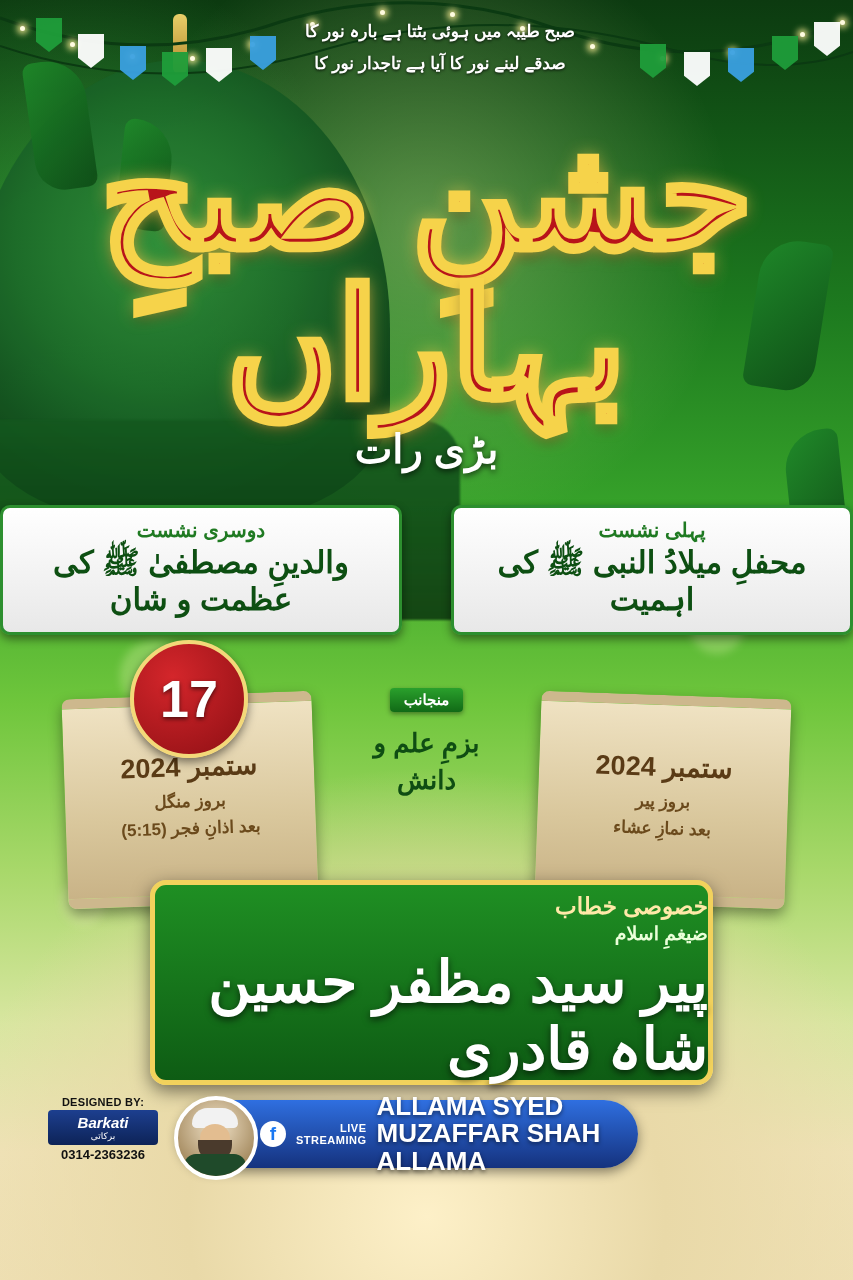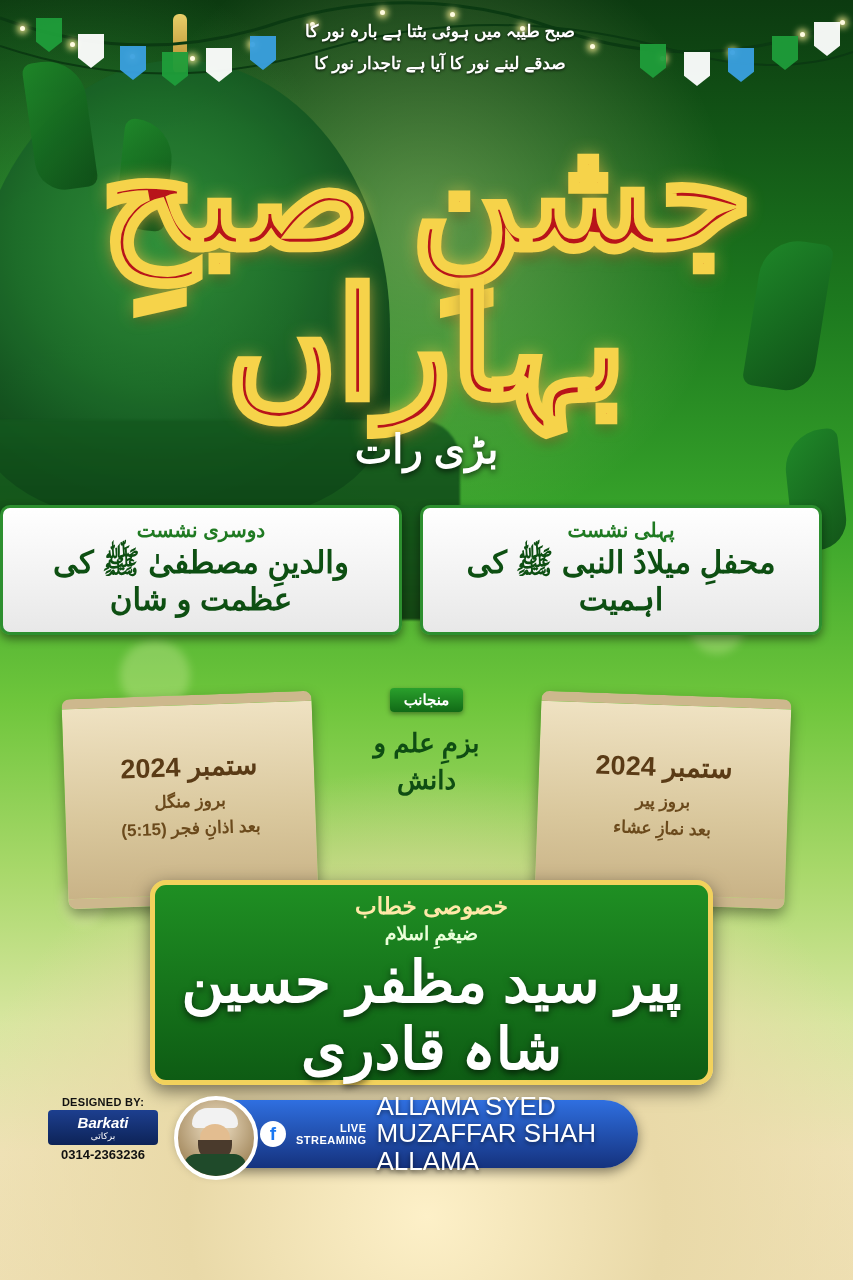--- a/index.html
+++ b/index.html
@@ -53,21 +53,21 @@
     color:#b8141a;
     -webkit-text-stroke:6px #f6d34a;
     text-shadow:0 0 18px rgba(255,215,80,.9), 0 6px 14px rgba(0,0,0,.55);
     letter-spacing:-8px;
   }
   .title-small{
     margin-top:6px;direction:rtl;font-size:40px;font-weight:bold;color:#ffffff;
     text-shadow:0 2px 6px rgba(0,0,0,.75);
   }
   
-  .sessions{position:absolute;top:505px;left:0;width:853px;display:flex;justify-content:flex-start;gap:18px;}
+  .sessions{position:absolute;top:505px;left:0;width:853px;display:flex;justify-content:space-between;gap:18px;}
   .sess{
     width:380px;border-radius:10px;padding:10px 8px 14px;text-align:center;direction:rtl;
     background:linear-gradient(180deg,#ffffff,#e8e8e8);
     border:3px solid #2d8f2f;box-shadow:0 4px 10px rgba(0,0,0,.45);
   }
   .sess .lbl{
     display:block;font-size:20px;font-weight:bold;color:#1f7a22;margin-bottom:2px;
   }
   .sess .txt{display:block;font-size:31px;font-weight:bold;color:#0d4f12;line-height:1.2;}
   
@@ -100,21 +100,21 @@
     font-size:15px;font-weight:bold;padding:3px 14px;border-radius:4px;box-shadow:0 2px 5px rgba(0,0,0,.4);
   }
   .mid-banner .m1{margin-top:16px;font-size:26px;font-weight:bold;color:#0f4d13;}
   .mid-banner .m2{margin-top:6px;font-size:26px;font-weight:bold;color:#0f4d13;}
   
   .speaker{
     position:absolute;top:880px;left:150px;width:553px;height:195px;
     background:linear-gradient(180deg,#1f8f23,#0e5c14);
     border:5px solid #f2d25c;border-radius:16px;
     box-shadow:0 6px 18px rgba(0,0,0,.5);
-    direction:rtl;text-align:center;
+    direction:rtl;text-align:right;
   }
   .speaker .khitab{margin-top:8px;font-size:23px;font-weight:bold;color:#ffe9a8;}
   .speaker .zeeghum{margin-top:2px;font-size:19px;font-weight:bold;color:#eaffd9;}
   .speaker .name{
     margin-top:4px;font-size:58px;font-weight:bold;color:#ffffff;line-height:1.15;
     text-shadow:0 3px 7px rgba(0,0,0,.6);
   }
   
   .designed{
     position:absolute;left:48px;top:1096px;width:110px;text-align:center;color:#111;
@@ -141,21 +141,21 @@
   .avatar .turban{position:absolute;left:14px;top:8px;width:46px;height:20px;border-radius:20px 20px 6px 6px;background:#f2f2f2;}
   .avatar .face{position:absolute;left:22px;top:24px;width:30px;height:28px;border-radius:50%;background:#e3bd90;}
   .avatar .beard{position:absolute;left:20px;top:40px;width:34px;height:22px;border-radius:0 0 18px 18px;background:#4a3a2c;}
   .avatar .body{position:absolute;left:6px;top:54px;width:62px;height:26px;border-radius:12px;background:#1f4a2a;}
   .fb{
     width:26px;height:26px;border-radius:50%;background:#ffffff;color:#1877f2;
     font-size:19px;font-weight:bold;display:flex;align-items:center;justify-content:center;flex:0 0 auto;
   }
   .livetag{font-size:11px;font-weight:bold;color:#fff;letter-spacing:.5px;line-height:1.1;text-align:right;}
   .speaker-name-en{
-    color:#fff;font-size:26px;font-weight:normal;line-height:1.05;text-align:left;
+    color:#fff;font-size:26px;font-weight:bold;line-height:1.05;text-align:left;
     text-shadow:0 2px 4px rgba(0,0,0,.5);
   }
   
   .footer{
     position:absolute;left:0;bottom:10px;width:853px;text-align:center;direction:rtl;
   }
   .footer .crest{
     display:block;margin:0 auto 2px;width:48px;height:34px;
     background:radial-gradient(circle at 50% 60%,#1d6b24,#0b3a12);
     border-radius:50% 50% 6px 6px;position:relative;
@@ -242,20 +242,21 @@
       <span class="txt">محفلِ میلادُ النبی ﷺ کی اہمیت</span>
     </div>
   </div>
 
   <div class="scrolls">
     <div class="scroll left">
       <div class="date-text">ستمبر 2024</div>
       <div class="sub">بروز منگل</div>
       <div class="sub">بعد اذانِ فجر (5:15)</div>
     </div>
+    <div class="daycircle left">17</div>
 
     <div class="scroll right">
       <div class="date-text">ستمبر 2024</div>
       <div class="sub">بروز پیر</div>
       <div class="sub">بعد نمازِ عشاء</div>
     </div>
 
     <div class="mid-banner">
       <span class="tag">منجانب</span>
       <div class="m1">بزمِ علم و</div>

